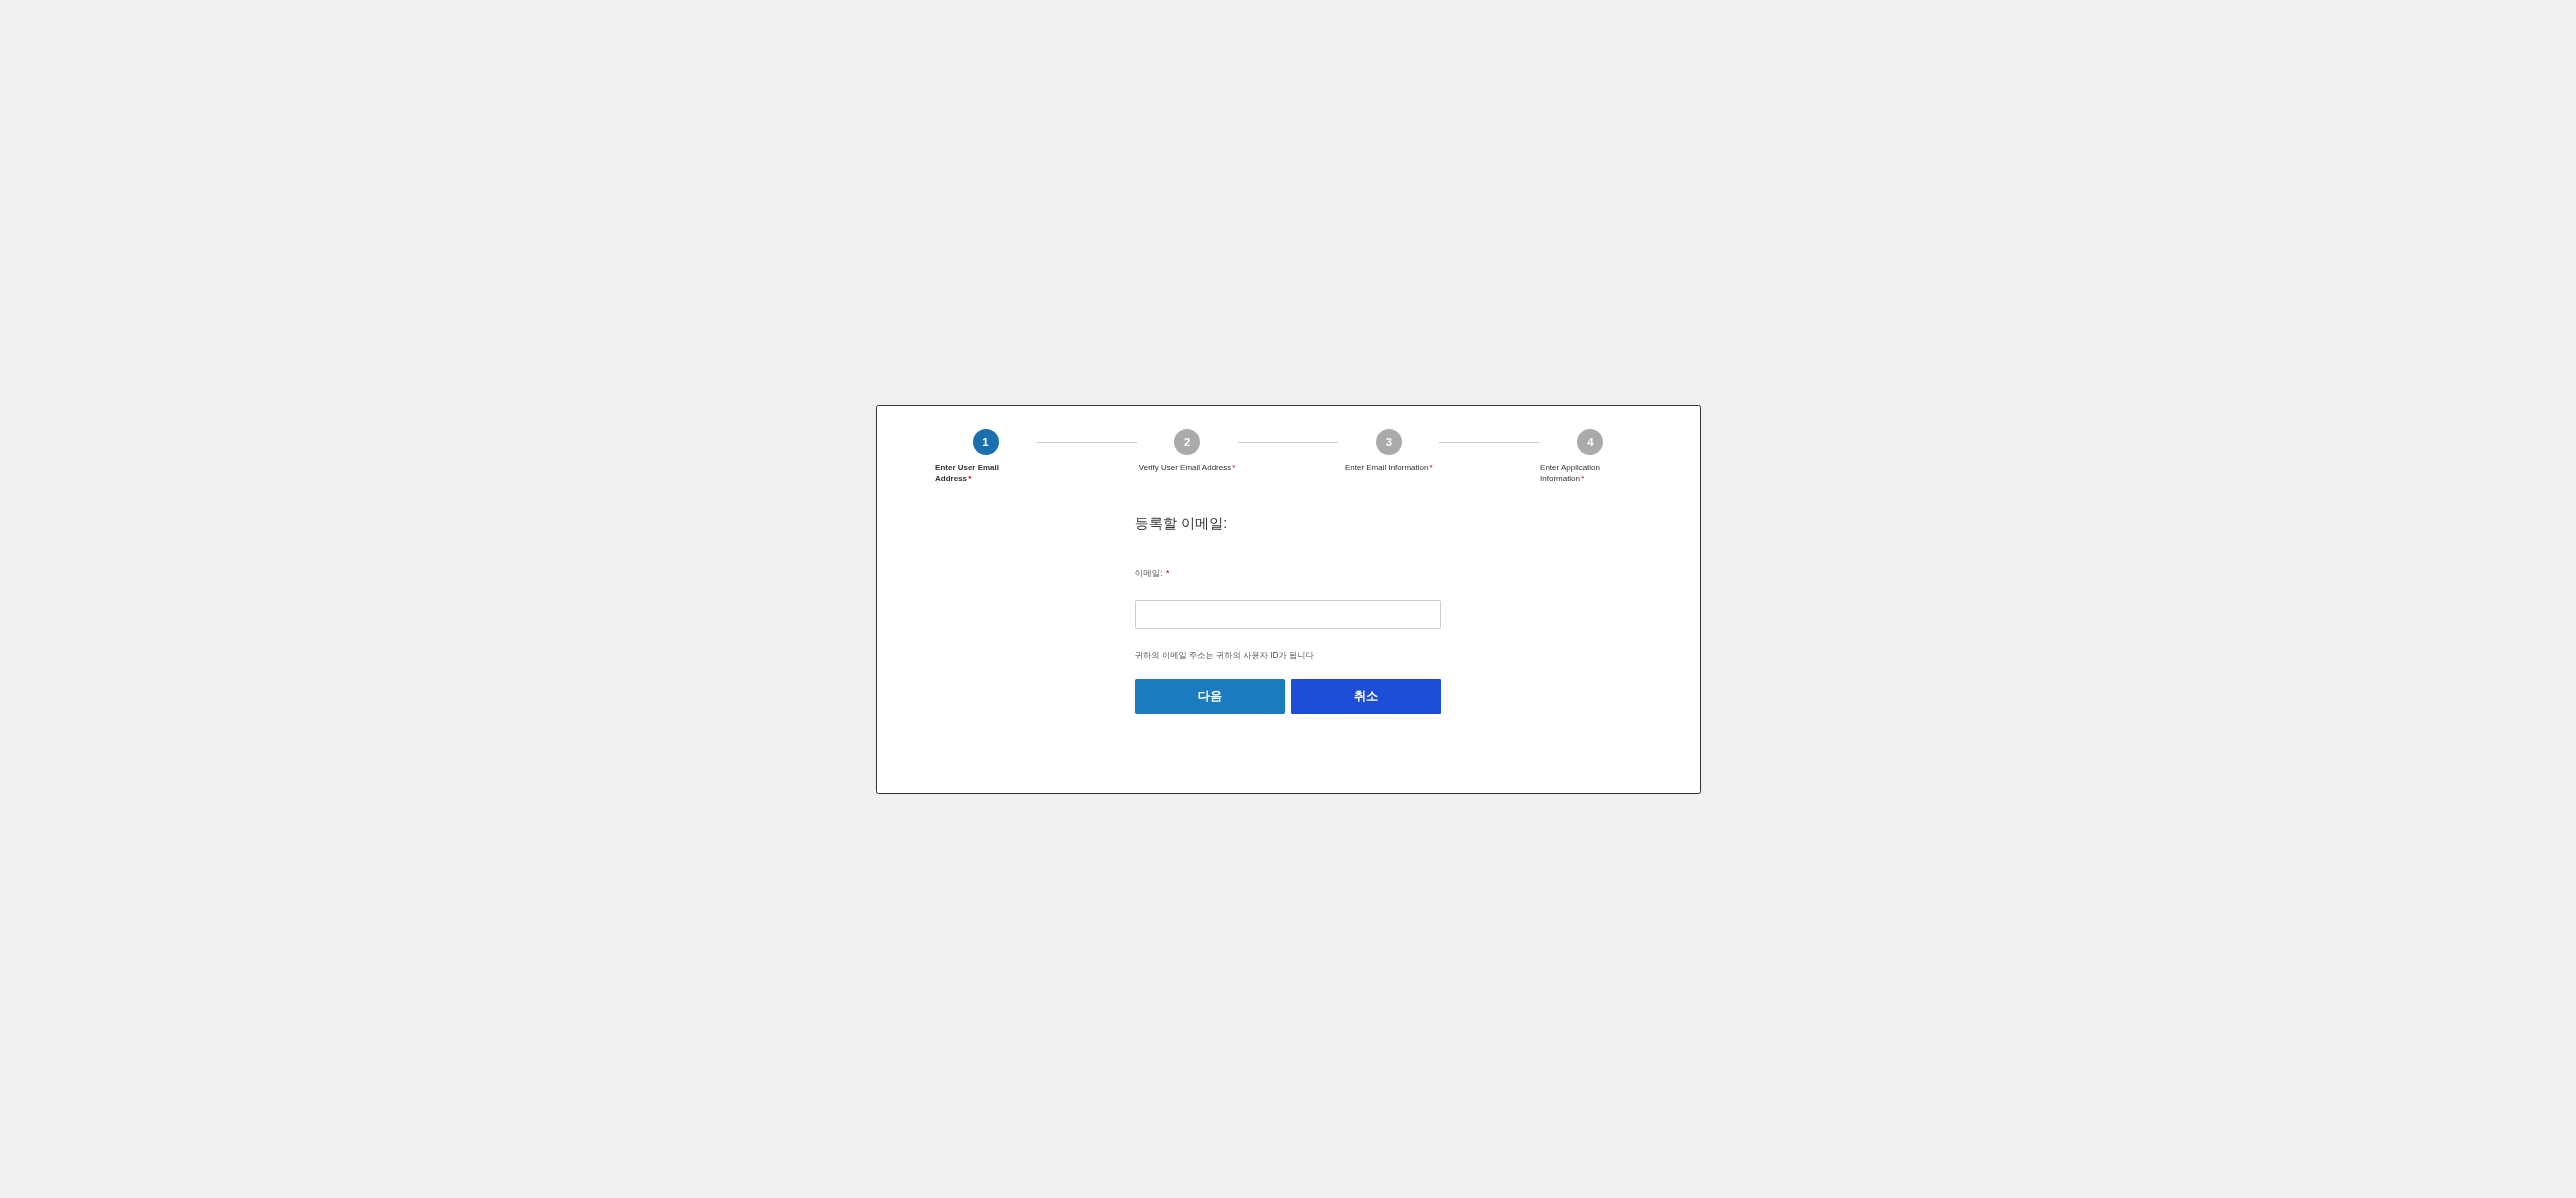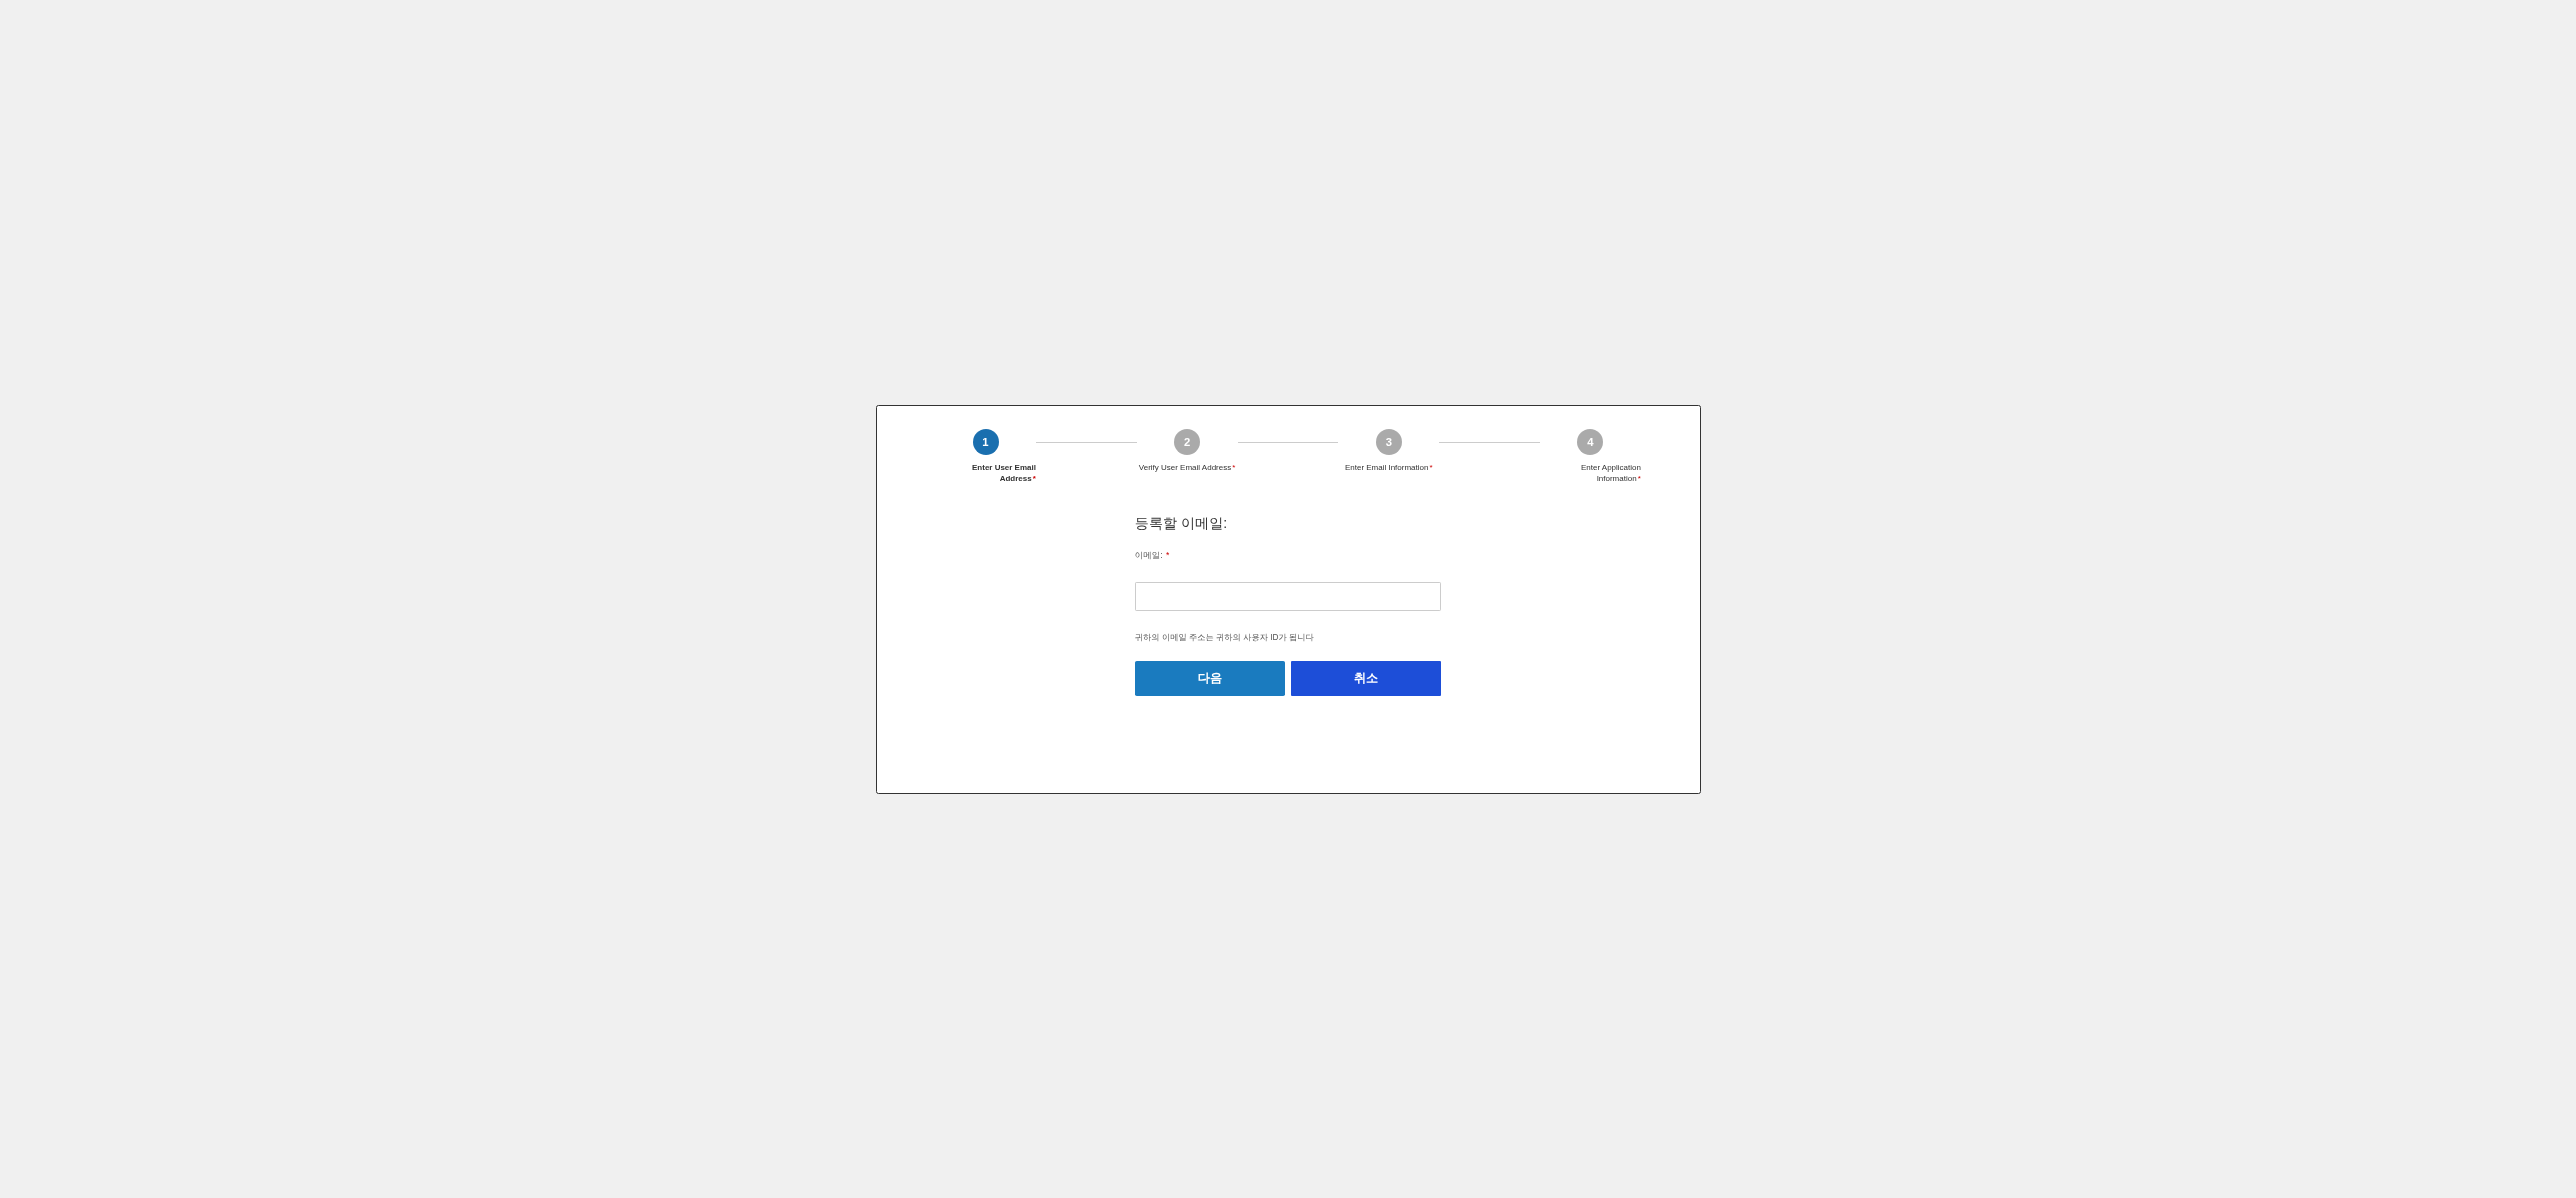--- a/index.html
+++ b/index.html
@@ -82,21 +82,21 @@
       background-color: #1a6faf;
     }
 
     .step-circle.inactive {
       background-color: #aaa;
     }
 
     .step-label {
       font-size: 0.85rem;
       color: #333;
-      text-align: right;
+      text-align: left;
       max-width: 106px;
       line-height: 1.4;
     }
 
     .step-label.active {
       font-weight: bold;
     }
 
     .step-label .required-star {
       color: #cc0000;
@@ -106,21 +106,21 @@
     
     .form-container {
       max-width: 330px;
       margin: 0 auto;
       padding: 0 11.8px;
     }
 
     .form-section-title {
       font-size: 1.5rem;
       color: #333;
-      margin-bottom: 17px;
+      margin-bottom: 35px;
     }
 
     .form-group {
       margin-bottom: 8.2px;
     }
 
     .form-label {
       font-size: 0.9rem;
       color: #555;
       margin-bottom: 20px;

